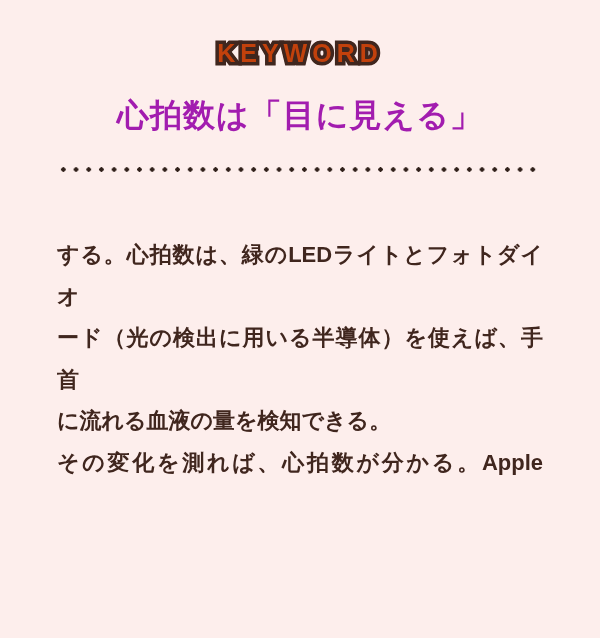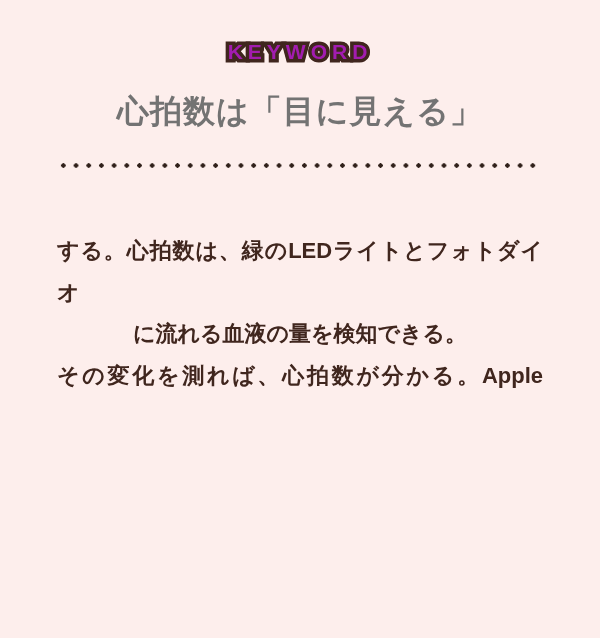--- a/index.html
+++ b/index.html
@@ -20,24 +20,24 @@
   
   .keyword-row {
     margin-top: 41px;
     text-align: center;
     line-height: 1;
   }
   .keyword-inner {
     position: relative;
     display: inline-block;
     z-index: 0;
-    font-size: 21px;
+    font-size: 25px;
     font-weight: 900;
     letter-spacing: 5px;
-    color: #a21caf;
+    color: #c2410c;
     -webkit-text-stroke: 6px #40261e;
     paint-order: stroke fill;
   }
   .keyword-inner::before {
     content: attr(data-text);
     position: absolute;
     left: 0;
     top: 0;
     width: 100%;
     color: #40261e;
@@ -46,21 +46,21 @@
   }
 
   
   .title {
     margin-top: 30px;
     text-align: center;
     font-size: 32px;
     font-weight: 700;
     letter-spacing: 1px;
     line-height: 38px;
-    color: #737373;
+    color: #a21caf;
   }
 
   
   .dots {
     height: 5px;
     margin-left: 57px;
     margin-right: 57px;
     background-image: radial-gradient(circle, #30201a 2px, rgba(0,0,0,0) 2.4px);
     background-size: 12.7px 5px;
     background-repeat: repeat-x;
@@ -69,21 +69,21 @@
   .dots-top { margin-top: 33px; }
 
   
   .body-block {
     margin: 62px 57px 0 57px;
     font-size: 22px;
     font-weight: 700;
     line-height: 41.5px;
     color: #40261e;
   }
-  .line { text-align: center; white-space: nowrap; }
+  .line { text-align: left; white-space: nowrap; }
   .line.jl {
     white-space: normal;
     text-align: justify;
     text-align-last: justify;
   }
 </style>
 </head>
 <body>
 
 <div class="card">
@@ -91,18 +91,19 @@
   <div class="keyword-row">
     <span class="keyword-inner" data-text="KEYWORD">KEYWORD</span>
   </div>
 
   <div class="title">心拍数は「目に見える」</div>
 
   <div class="dots dots-top"></div>
 
   <div class="body-block">
     <div class="line jl">する。心拍数は、緑のLEDライトとフォトダイオ</div>
+    <div class="line jl">ード（光の検出に用いる半導体）を使えば、手首</div>
     <div class="line">に流れる血液の量を検知できる。</div>
     <div class="line jl">その変化を測れば、心拍数が分かる。Apple</div>
 
   </div>
 
 </div>
 
 </body></html>

